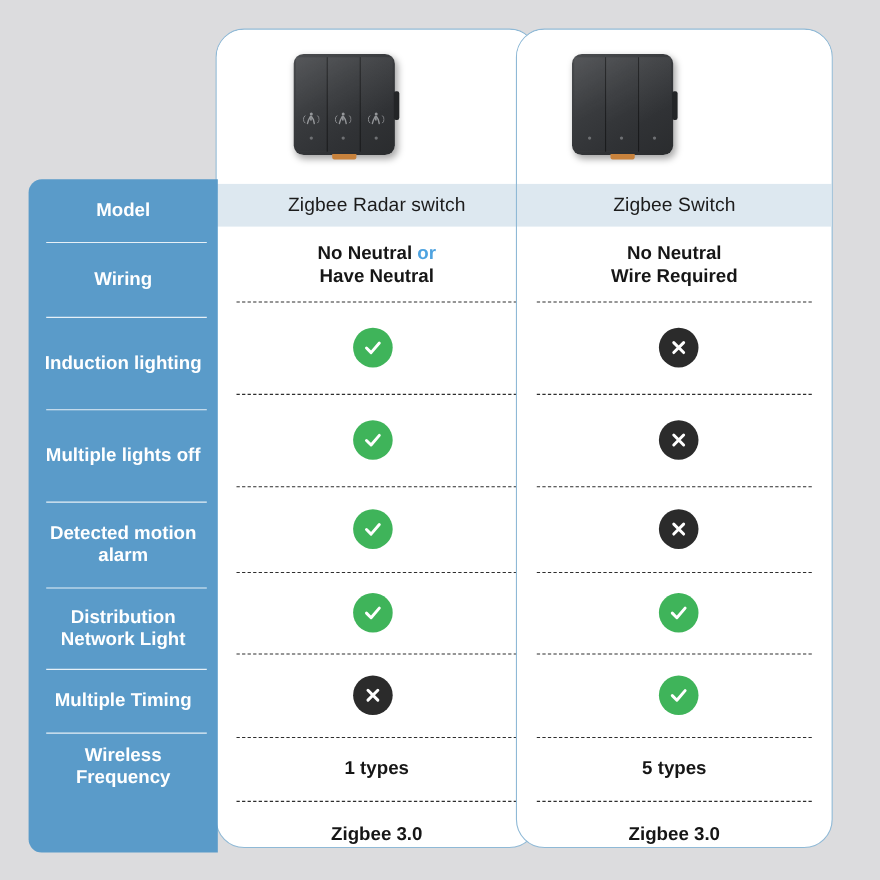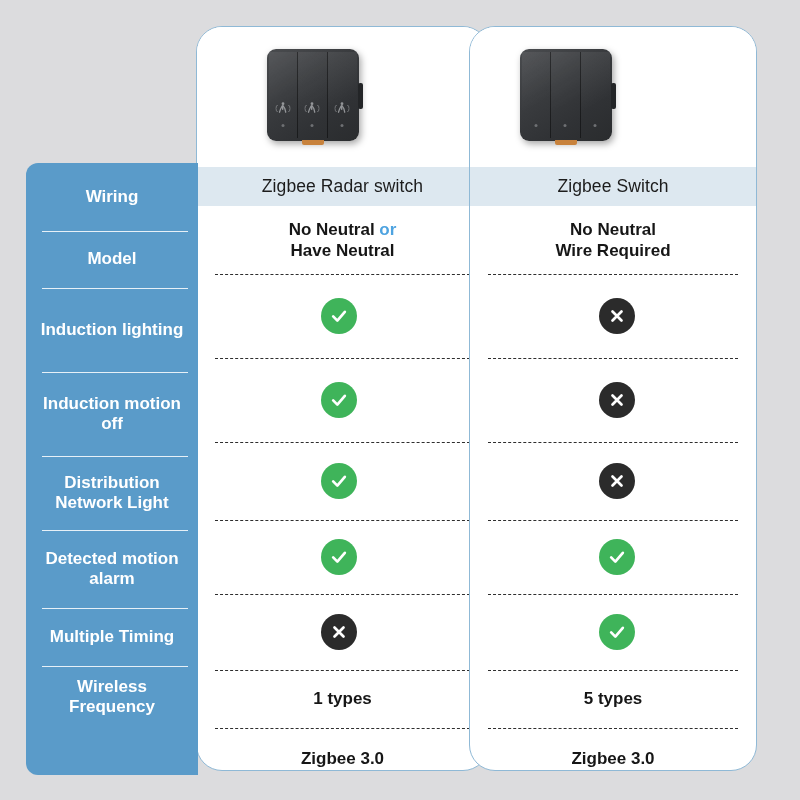--- a/index.html
+++ b/index.html
@@ -302,23 +302,23 @@
         </span>
       </div>
 
       <div class="vrow" style="height:58px">5 types</div>
 
       <div class="vrow" style="height:62px">Zigbee 3.0</div>
     </div>
   </div>
 
   <div id="sidebar">
+    <div class="srow" style="height:57px">Model</div>
     <div class="srow" style="height:68px">Wiring</div>
-    <div class="srow" style="height:57px">Model</div>
     <div class="srow" style="height:84px">Induction lighting</div>
-    <div class="srow" style="height:84px">Induction motion off</div>
+    <div class="srow" style="height:84px">Multiple lights off</div>
+    <div class="srow" style="height:78px">Detected motion alarm</div>
     <div class="srow" style="height:74px">Distribution Network Light</div>
-    <div class="srow" style="height:78px">Detected motion alarm</div>
     <div class="srow" style="height:58px">Multiple Timing</div>
     <div class="srow" style="height:62px">Wireless Frequency</div>
   </div>
 
 </div>
 
 </body></html>

